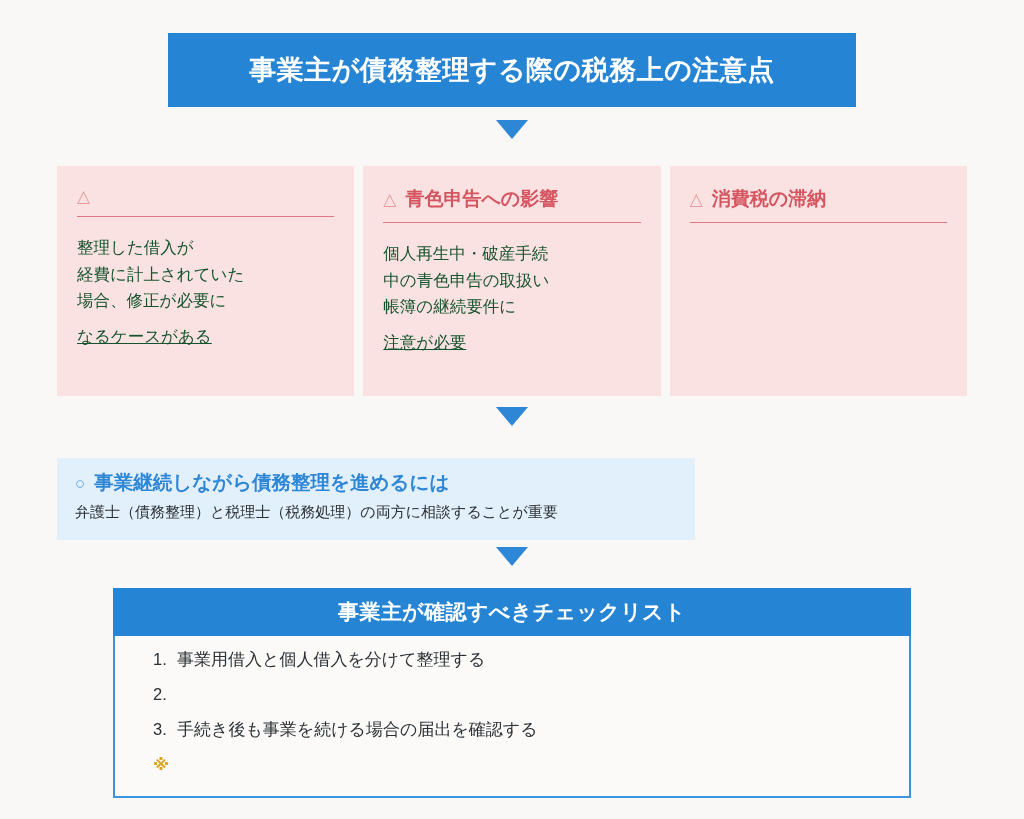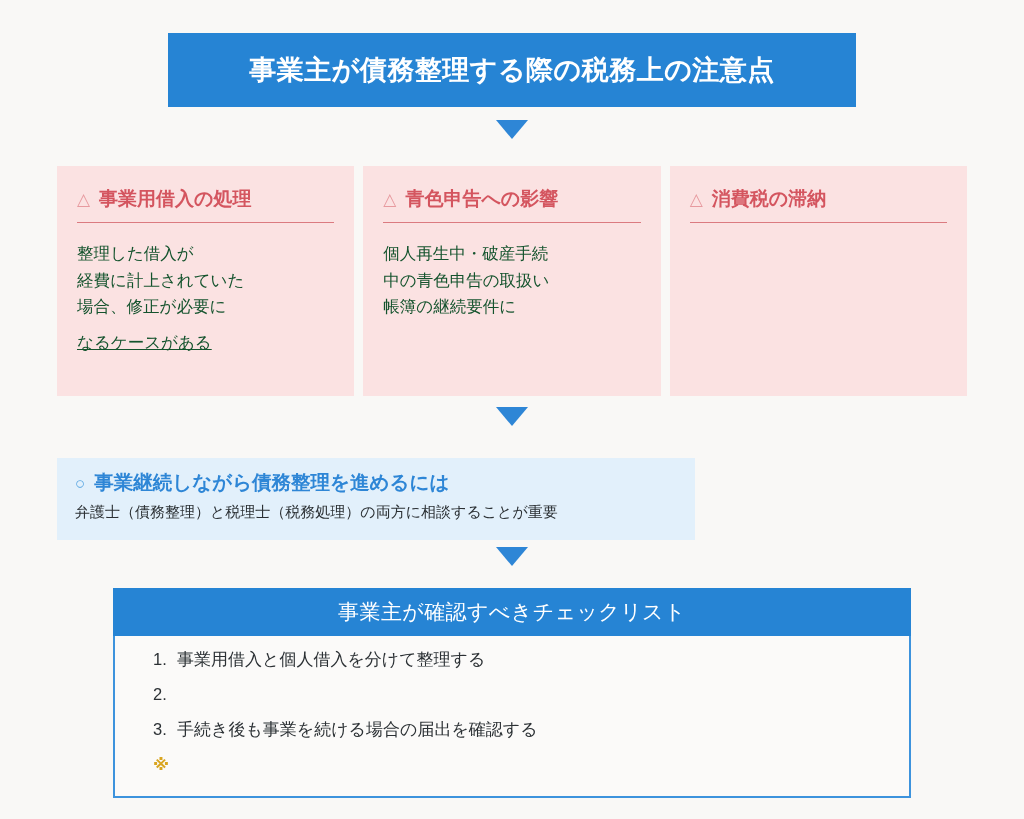--- a/index.html
+++ b/index.html
@@ -145,21 +145,21 @@
   .checklist-head {
     height: 48px;
     background: #2684D4;
     display: flex;
     align-items: center;
     justify-content: center;
   }
   .checklist-head .ck-title {
     color: #FFFFFF;
     font-size: 21px;
-    font-weight: normal;
+    font-weight: bold;
     letter-spacing: 0.4px;
   }
   .checklist-body {
     height: 162px;
     background: #FBFAF9;
     border: 2px solid #3D93DD;
     border-top: none;
     padding: 13px 20px 10px 38px;
   }
   .ck-item {
@@ -197,37 +197,37 @@
     <span class="title-text">事業主が債務整理する際の税務上の注意点</span>
   </div>
 
   <div class="arrow arrow-1"></div>
 
   <div class="cards-row">
 
     <div class="card">
       <div class="card-head">
         <span class="tri-icon">△</span>
-        <span>事業用借入の処理</span>
       </div>
       <div class="card-rule"></div>
       <div class="card-body">
         <p>整理した借入が<br>経費に計上されていた<br>場合、修正が必要に</p>
         <p>なるケースがある</p>
       </div>
     </div>
 
     <div class="card">
       <div class="card-head">
         <span class="tri-icon">△</span>
         <span>青色申告への影響</span>
       </div>
       <div class="card-rule"></div>
       <div class="card-body">
         <p>個人再生中・破産手続<br>中の青色申告の取扱い<br>帳簿の継続要件に</p>
+        <p>注意が必要</p>
       </div>
     </div>
 
     <div class="card">
       <div class="card-head">
         <span class="tri-icon">△</span>
         <span>消費税の滞納</span>
       </div>
       <div class="card-rule"></div>
     </div>

